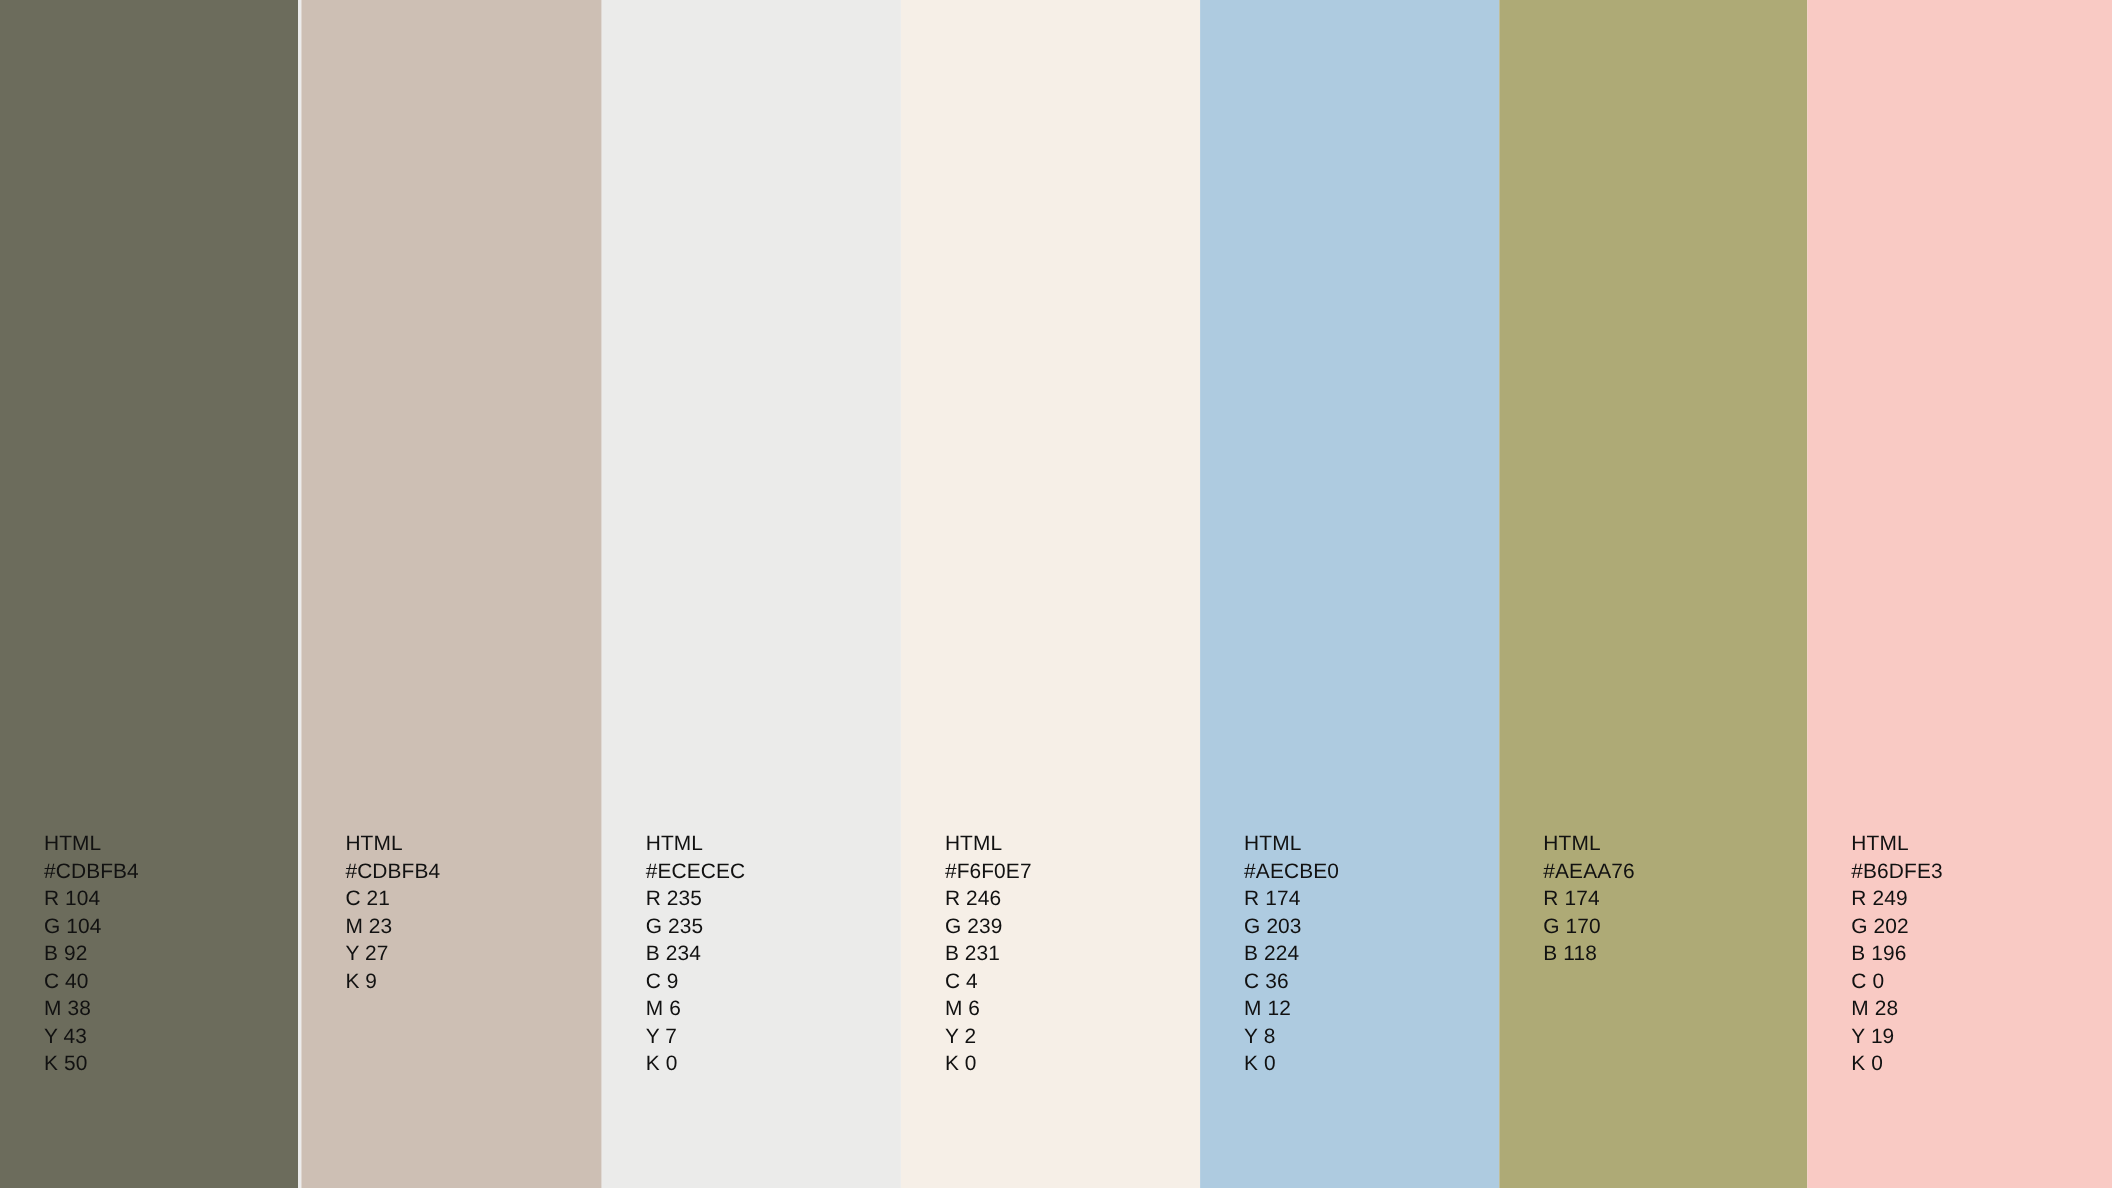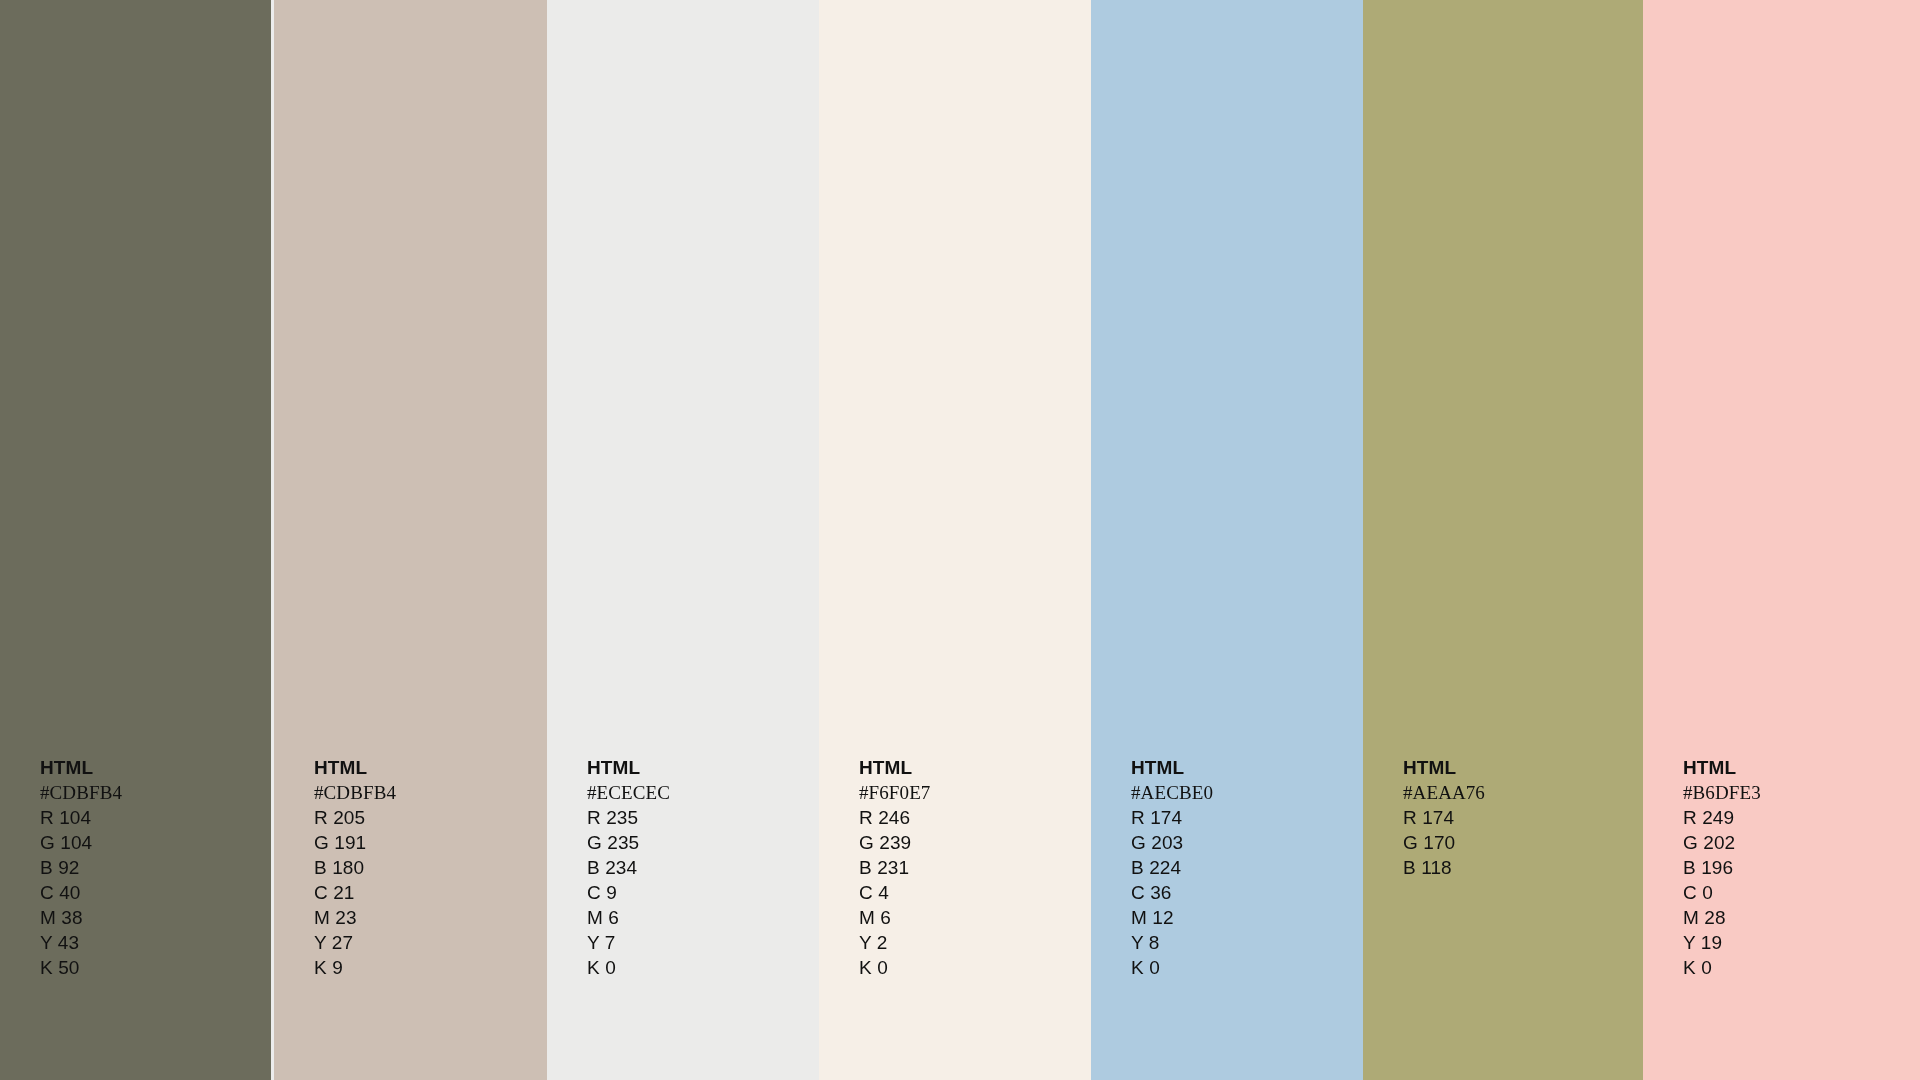--- a/index.html
+++ b/index.html
@@ -48,32 +48,31 @@
     top: 755px;
     width: 210px;
     color: #111111;
     font-size: 19px;
     line-height: 25px;
     letter-spacing: 0.1px;
     -webkit-font-smoothing: antialiased;
   }
 
   .info .label {
-    font-weight: bold;
+    font-weight: normal;
     font-size: 19px;
     line-height: 25px;
     display: block;
   }
 
   .info .hex {
     display: block;
     font-weight: normal;
     font-size: 19px;
     line-height: 25px;
-    font-family: Liberation Serif, serif;
   }
 
   .info .group {
     margin-top: 34px;
   }
 
   .info .group .row {
     display: block;
     font-size: 19px;
     line-height: 25px;
@@ -103,25 +102,20 @@
     </div>
   </div>
 
   <div class="swatch gap"></div>
 
   <div class="swatch c1" style="background-color: rgb(205, 191, 180);">
     <div class="info" style="color: rgb(17, 17, 17);">
       <span class="label">HTML</span>
       <span class="hex">#CDBFB4</span>
       <span class="group">
-        <span class="row">R 205</span>
-        <span class="row">G 191</span>
-        <span class="row">B 180</span>
-      </span>
-      <span class="group">
         <span class="row">C 21</span>
         <span class="row">M 23</span>
         <span class="row">Y 27</span>
         <span class="row">K 9</span>
       </span>
     </div>
   </div>
 
   <div class="swatch c2" style="background-color: rgb(235, 235, 234);">
     <div class="info" style="color: rgb(17, 17, 17);">

